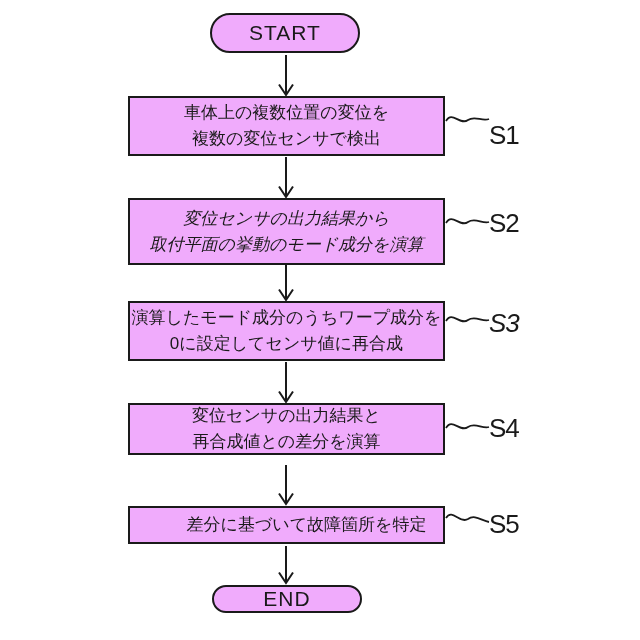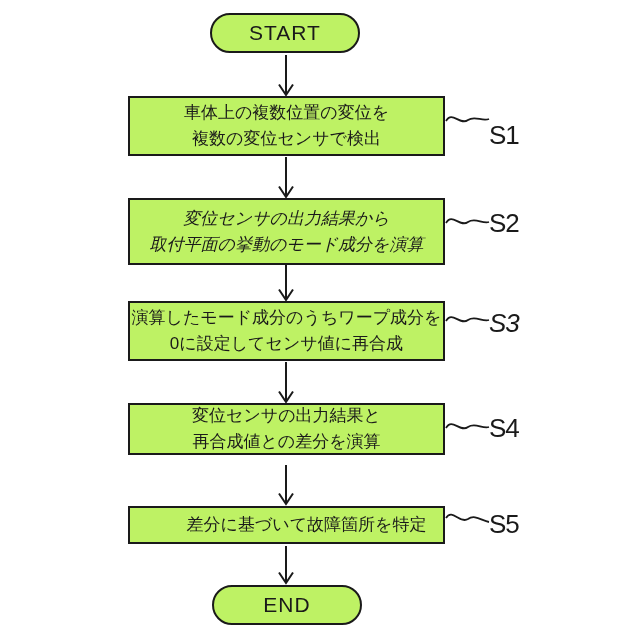--- a/index.html
+++ b/index.html
@@ -19,33 +19,33 @@
   .connectors {
     position: absolute;
     left: 0; top: 0;
     width: 640px; height: 640px;
     pointer-events: none;
   }
   .node {
     position: absolute;
     box-sizing: border-box;
     border: 2px solid #1a1a1a;
-    background: #bef264;
+    background: #f0abfc;
     display: flex;
     align-items: center;
     justify-content: center;
     text-align: center;
   }
   .terminal {
     width: 150px;
     font-size: 21px;
     letter-spacing: 1px;
   }
   .terminal.start { left: 210px; top: 13px; height: 40px; border-radius: 20px; }
-  .terminal.end   { left: 212px; top: 585px; height: 40px; border-radius: 21px; }
+  .terminal.end   { left: 212px; top: 585px; height: 28px; border-radius: 21px; }
   .process {
     left: 128px;
     width: 317px;
     font-size: 17px;
     line-height: 26px;
   }
   .process span { white-space: pre-line; }
   .process.p1 { top: 96px;  height: 60px; }
   .process.p2 { top: 198px; height: 67px; font-style: italic; }
   .process.p3 { top: 301px; height: 60px; }

